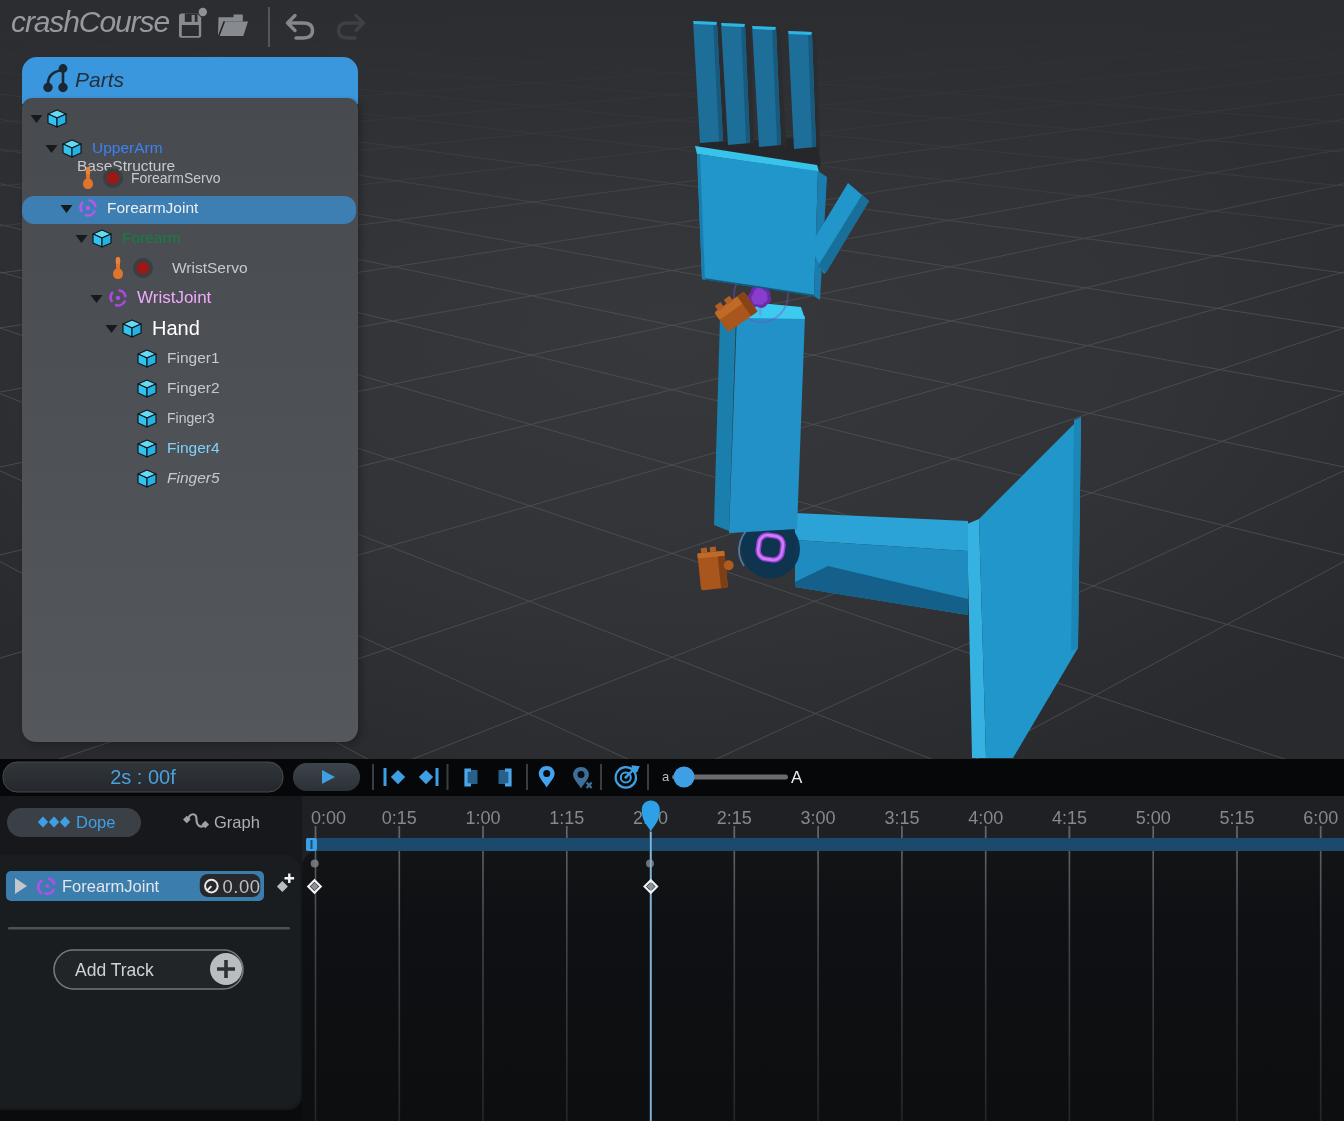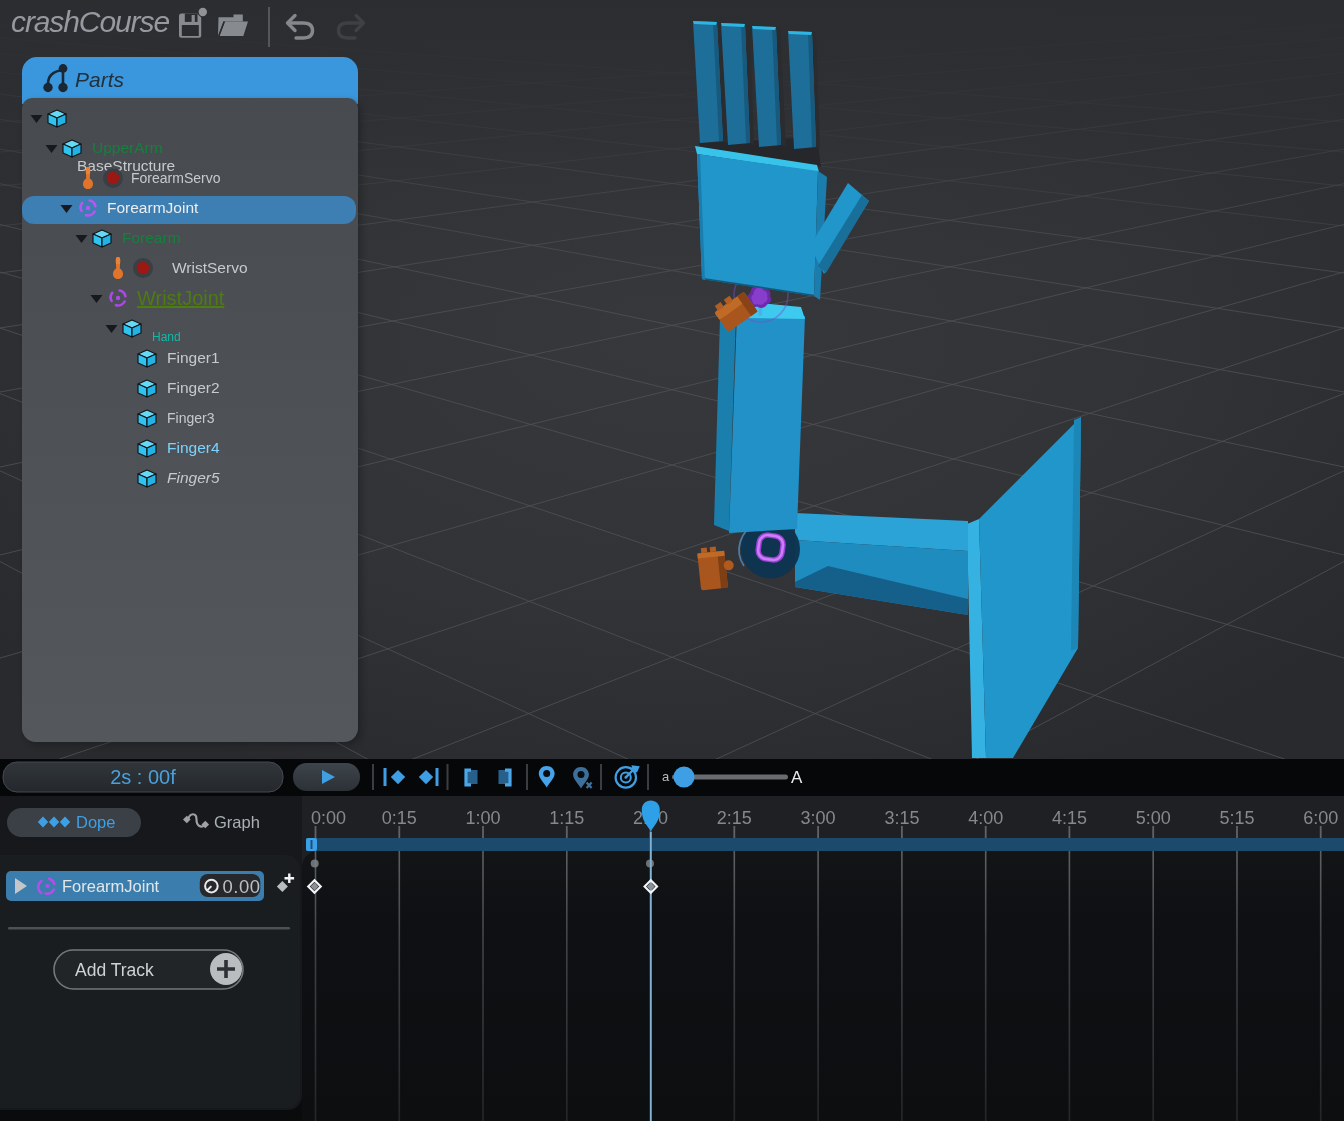--- a/index.html
+++ b/index.html
@@ -172,21 +172,21 @@
 <svg class="abs" style="left:45px;top:144px" width="13" height="10" viewBox="0 0 13 10">
         <path d="M0.5 1 L12.5 1 L6.5 9 Z" fill="#17191c"></path>
       </svg>
       <svg class="abs" style="left:62px;top:139px" width="20" height="19" viewBox="0 0 20 19">
         <g stroke="#10151a" stroke-width="1.15" stroke-linejoin="round">
           <path d="M10 1 L19 5 L10 9 L1 5 Z" fill="#64daf5"></path>
           <path d="M1 5 L10 9 L10 18 L1 14 Z" fill="#30c3ef"></path>
           <path d="M10 9 L19 5 L19 14 L10 18 Z" fill="#22b2e4"></path>
         </g>
       </svg>
-      <div class="abs" style="left:92px;top:138px;font-size:15.5px;color:#15803d;line-height:20px;">UpperArm</div>
+      <div class="abs" style="left:92px;top:138px;font-size:15.5px;color:#3b82f6;line-height:20px;">UpperArm</div>
 <svg class="abs" style="left:82px;top:166px" width="12" height="24" viewBox="0 0 12 24">
         <path d="M6 1 C7.7 1 8.3 2.2 8.2 4.4 L7.8 12.6 C9.8 13.8 11 15.7 11 17.9 C11 20.8 8.8 23 6 23 C3.2 23 1 20.8 1 17.9 C1 15.7 2.2 13.8 4.2 12.6 L3.8 4.4 C3.7 2.2 4.3 1 6 1 Z" fill="#e0742a"></path>
         <path d="M6 1 C7.7 1 8.3 2.2 8.2 4.4 L8 8 L4 8 L3.8 4.4 C3.7 2.2 4.3 1 6 1 Z" fill="#ea8438" opacity="0.9"></path>
       </svg>
       <svg class="abs" style="left:102px;top:167px" width="22" height="22" viewBox="0 0 22 22">
         <circle cx="11" cy="11" r="10" fill="#3b3e43"></circle>
         <circle cx="11" cy="11" r="6.2" fill="#9c1814"></circle>
       </svg>
       <div class="abs" style="left:131px;top:168px;font-size:14px;color:#c7cacd;line-height:20px;">ForearmServo</div>
 <svg class="abs" style="left:60px;top:204px" width="13" height="10" viewBox="0 0 13 10">
@@ -225,32 +225,32 @@
         <path d="M0.5 1 L12.5 1 L6.5 9 Z" fill="#17191c"></path>
       </svg>
       <svg class="abs" style="left:107px;top:287px" width="22" height="22" viewBox="0 0 22 22">
         <g stroke="#ab49e8" stroke-width="2.6" fill="none" stroke-linecap="round">
           <path d="M5.2 5.8 A7.6 7.6 0 0 0 4.6 14"></path>
           <path d="M9 18.2 A7.6 7.6 0 0 0 17.6 14.5"></path>
           <path d="M18.4 9.2 A7.6 7.6 0 0 0 12.6 3.6"></path>
         </g>
         <circle cx="11" cy="11" r="2.2" fill="#ab49e8"></circle>
       </svg>
-      <div class="abs" style="left:137px;top:288px;font-size:20px;color:#4d7c0f;line-height:20px;text-decoration:underline;">WristJoint</div>
+      <div class="abs" style="left:137px;top:288px;font-size:17px;color:#f0abfc;line-height:20px;">WristJoint</div>
 <svg class="abs" style="left:105px;top:324px" width="13" height="10" viewBox="0 0 13 10">
         <path d="M0.5 1 L12.5 1 L6.5 9 Z" fill="#17191c"></path>
       </svg>
       <svg class="abs" style="left:122px;top:319px" width="20" height="19" viewBox="0 0 20 19">
         <g stroke="#10151a" stroke-width="1.15" stroke-linejoin="round">
           <path d="M10 1 L19 5 L10 9 L1 5 Z" fill="#64daf5"></path>
           <path d="M1 5 L10 9 L10 18 L1 14 Z" fill="#30c3ef"></path>
           <path d="M10 9 L19 5 L19 14 L10 18 Z" fill="#22b2e4"></path>
         </g>
       </svg>
-      <div class="abs" style="left:152px;top:318px;font-size:12px;color:#14b8a6;line-height:20px;margin-top:9px;">Hand</div>
+      <div class="abs" style="left:152px;top:318px;font-size:20px;color:#ffffff;line-height:20px;">Hand</div>
 <svg class="abs" style="left:137px;top:349px" width="20" height="19" viewBox="0 0 20 19">
         <g stroke="#10151a" stroke-width="1.15" stroke-linejoin="round">
           <path d="M10 1 L19 5 L10 9 L1 5 Z" fill="#64daf5"></path>
           <path d="M1 5 L10 9 L10 18 L1 14 Z" fill="#30c3ef"></path>
           <path d="M10 9 L19 5 L19 14 L10 18 Z" fill="#22b2e4"></path>
         </g>
       </svg>
       <div class="abs" style="left:167px;top:348px;font-size:15.5px;color:#c7cacd;line-height:20px;">Finger1</div>
 <svg class="abs" style="left:137px;top:379px" width="20" height="19" viewBox="0 0 20 19">
         <g stroke="#10151a" stroke-width="1.15" stroke-linejoin="round">

